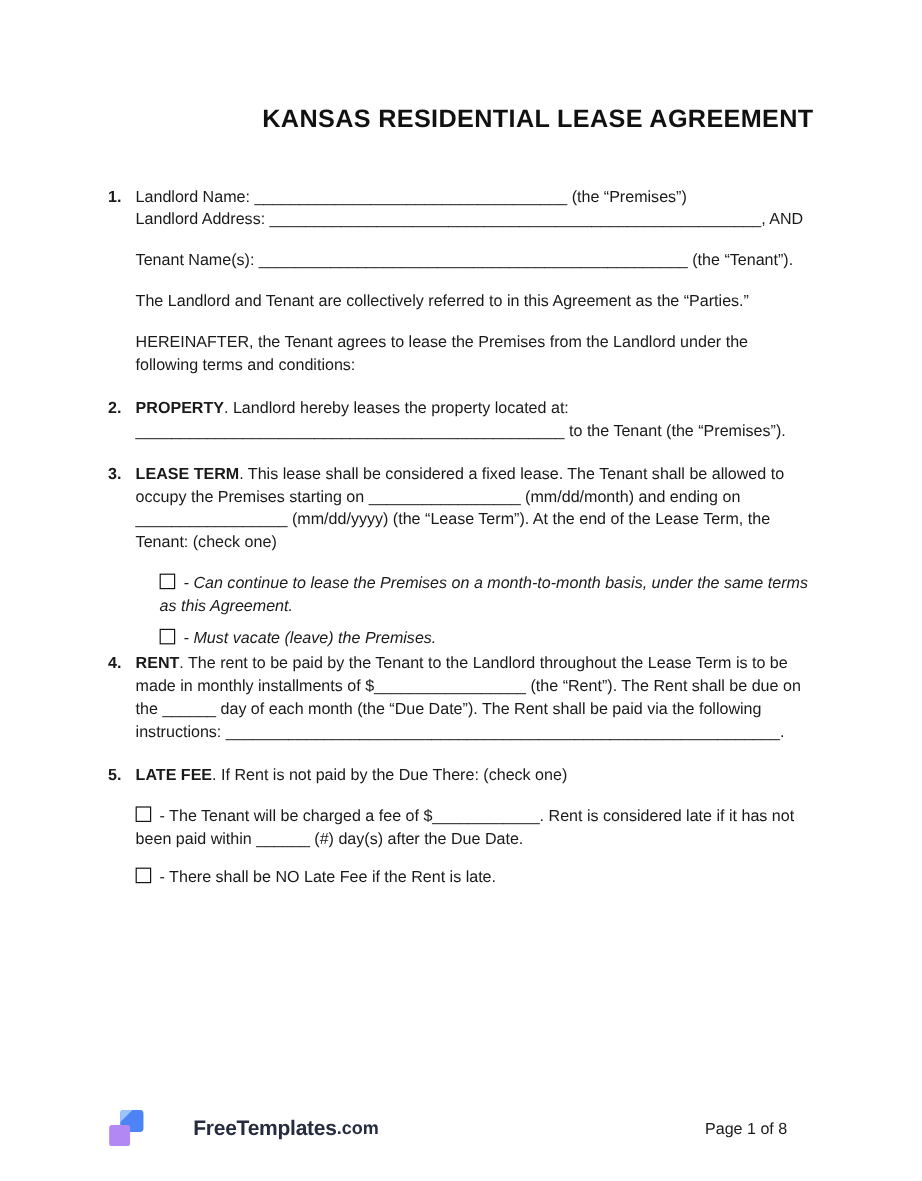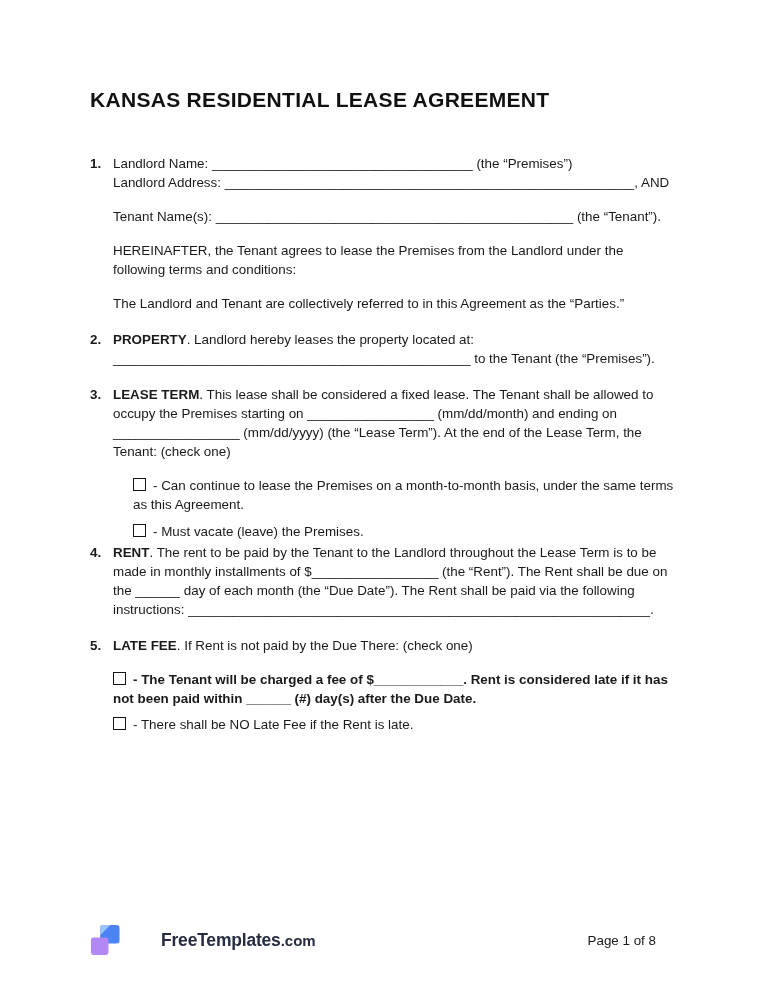--- a/index.html
+++ b/index.html
@@ -11,39 +11,39 @@
     position: relative;
     overflow: hidden;
   }
   .page {
     position: absolute; inset: 0;
     padding: 88px 90px 0 90px;
     box-sizing: border-box;
   }
   .title {
     font-size: 21px; font-weight: bold; letter-spacing: .3px;
-    text-align: left; margin: 0 0 42px 0; line-height: 24px;
+    text-align: right; margin: 0 0 42px 0; line-height: 24px;
     color: #111;
   }
   .sec { display: flex; align-items: flex-start; margin-bottom: 2px; }
   .num {
     flex: 0 0 23px; font-weight: bold;
     font-size: 13.4px; line-height: 19px;
   }
   .body { flex: 1 1 auto; min-width: 0; }
   p { margin: 0 0 15px 0; font-size: 13.4px; line-height: 19px; }
   p.tight { margin: 0; }
   .pgroup { margin: 0 0 15px 0; }
   strong { font-weight: bold; }
   .blank { white-space: nowrap; }
   .check {
     margin: 1px 0 8px 0;
   }
-  .check.indented { padding-left: 20px; }
-  .check.gap-lg { margin-bottom: 7px; font-weight: bold; }
+  .check.indented { padding-left: 20px; font-style: italic; }
+  .check.gap-lg { margin-bottom: 13px; }
   .check.last { margin-bottom: 0; }
   .checkbox {
     display: inline-block; width: 11px; height: 11px;
     border: 1.6px solid #151515; background: #fff;
     vertical-align: -1px; margin-right: 7px;
   }
   .footer {
     position: absolute; left: 90px; right: 112px; top: 920px;
     display: flex; justify-content: space-between; align-items: center;
     height: 40px;
@@ -65,23 +65,23 @@
     <div class="num">1.</div>
     <div class="body">
 
       <div class="pgroup">
         <p class="tight"><span>Landlord Name: </span><span class="blank">___________________________________</span><span> (the “Premises”)</span></p>
         <p class="tight"><span>Landlord Address: </span><span class="blank">_______________________________________________________</span><span>, AND</span></p>
       </div>
 
       <p><span>Tenant Name(s): </span><span class="blank">________________________________________________</span><span> (the “Tenant”).</span></p>
 
+      <p>The Landlord and Tenant are collectively referred to in this Agreement as the “Parties.”</p>
+
       <p>HEREINAFTER, the Tenant agrees to lease the Premises from the Landlord under the following terms and conditions:</p>
-
-      <p>The Landlord and Tenant are collectively referred to in this Agreement as the “Parties.”</p>
     </div>
   </div>
 
   <div class="sec">
     <div class="num">2.</div>
     <div class="body">
       <p><strong>PROPERTY</strong><span>. Landlord hereby leases the property located at: </span><span class="blank">________________________________________________</span><span> to the Tenant (the “Premises”).</span></p>
     </div>
   </div>
 

